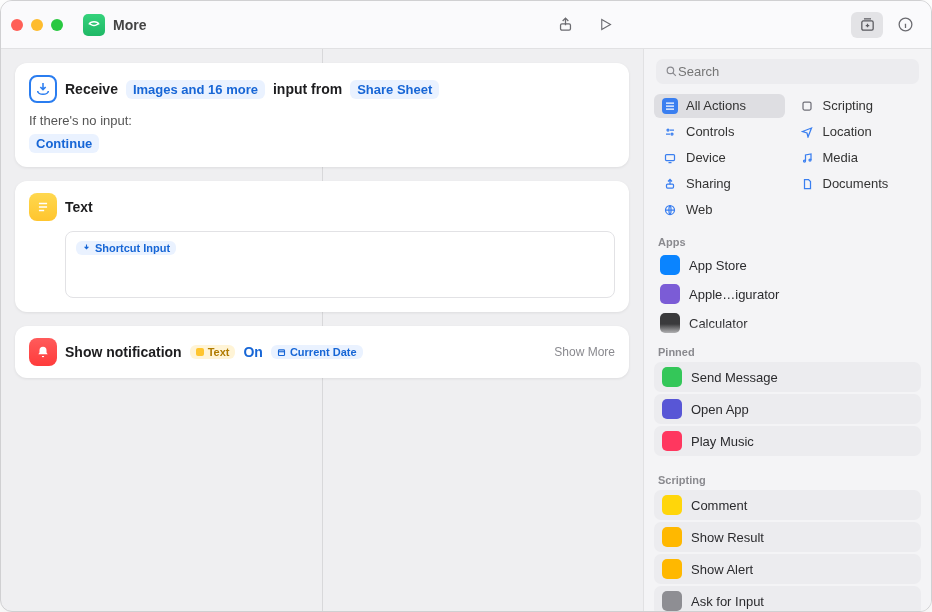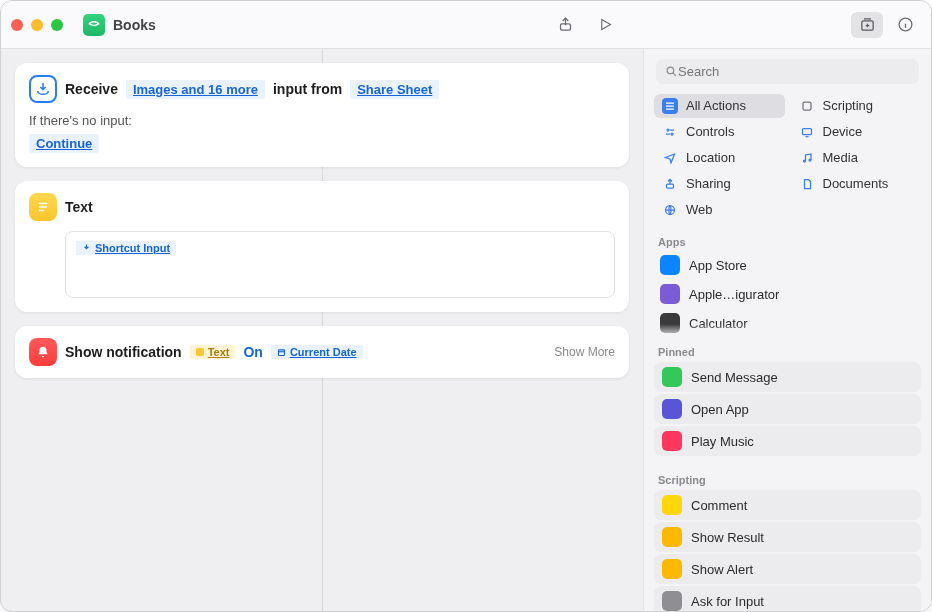--- a/index.html
+++ b/index.html
@@ -77,23 +77,23 @@
   .act-icon {
     width:28px; height:28px; border-radius:8px;
     display:flex; align-items:center; justify-content:center;
     color:#fff; flex-shrink:0;
   }
   .ai-blue-outline { background:#fff; border:2px solid #2a7df0; color:#2a7df0; }
   .ai-yellow{ background: linear-gradient(#ffd84f,#ffc52e); }
   .ai-red   { background: linear-gradient(#ff5b5b,#ff3b3b); }
   .token {
     background:#eaf2ff; color:#1766d6;
-    border-radius:1px; padding:2px 7px;
+    border-radius:6px; padding:2px 7px;
     font-weight:600; font-size:13px;
-    display:inline-flex; align-items:center; gap:4px;text-decoration:underline;
+    display:inline-flex; align-items:center; gap:4px;
   }
   .token.mini { font-size:11px; padding:1px 6px; }
   .plain { font-weight:600; }
   .subrow {
     margin-top:10px; font-size:13px; color:#555; font-weight:500;
   }
   .subrow .token { margin-top:6px; display:inline-block; }
 
   .text-input-box {
     margin-top:10px; margin-left:36px;
@@ -180,21 +180,21 @@
     <div class="traffic">
       <div class="dot red"></div>
       <div class="dot yellow"></div>
       <div class="dot green"></div>
     </div>
     <div class="app-icon">
       <svg width="14" height="14" viewBox="0 0 24 24" fill="none" stroke="white" stroke-width="2.5">
         <path d="M4 10c2-5 14-5 16 0-3 1-5 3-8 3s-5-2-8-3z"></path>
       </svg>
     </div>
-    <div class="title">Books</div>
+    <div class="title">More</div>
     <div class="spacer"></div>
     <div class="tool-btn">
       <svg width="17" height="17" viewBox="0 0 24 24" fill="none" stroke="#6b6b70" stroke-width="1.8">
         <path d="M12 3v10M8 7l4-4 4 4"></path>
           <rect x="5" y="11" width="14" height="9" rx="2"></rect>
       </svg>
     </div>
     <div class="tool-btn">
       <svg width="15" height="15" viewBox="0 0 24 24" fill="none" stroke="#6b6b70" stroke-width="1.8">
         <path d="M6 4l14 8-14 8z"></path>
@@ -320,33 +320,33 @@
                 <circle cx="8" cy="8" r="2"></circle>
                 <path d="M12 8h8M4 16h8"></path>
                 <circle cx="16" cy="16" r="2"></circle>
               </svg>
             </span>
             <span>Controls</span>
           </div>
           <div class="cat">
             <span class="ci" style="background:transparent">
               <svg width="12" height="12" viewBox="0 0 24 24" fill="none" stroke="#3a7ff0" stroke-width="2.5">
+                <path d="M3 11l18-7-7 18-2-8z"></path>
+              </svg>
+            </span>
+            <span>Location</span>
+          </div>
+          <div class="cat">
+            <span class="ci" style="background:transparent">
+              <svg width="12" height="12" viewBox="0 0 24 24" fill="none" stroke="#3a7ff0" stroke-width="2.5">
                 <rect x="3" y="5" width="18" height="12" rx="2"></rect>
                 <path d="M9 21h6"></path>
               </svg>
             </span>
             <span>Device</span>
-          </div>
-          <div class="cat">
-            <span class="ci" style="background:transparent">
-              <svg width="12" height="12" viewBox="0 0 24 24" fill="none" stroke="#3a7ff0" stroke-width="2.5">
-                <path d="M3 11l18-7-7 18-2-8z"></path>
-              </svg>
-            </span>
-            <span>Location</span>
           </div>
           <div class="cat">
             <span class="ci" style="background:transparent">
               <svg width="12" height="12" viewBox="0 0 24 24" fill="none" stroke="#3a7ff0" stroke-width="2.5">
                 <path d="M9 18V6l11-2v12"></path>
                 <circle cx="7" cy="18" r="2"></circle>
                 <circle cx="18" cy="16" r="2"></circle>
               </svg>
             </span>
             <span>Media</span>

